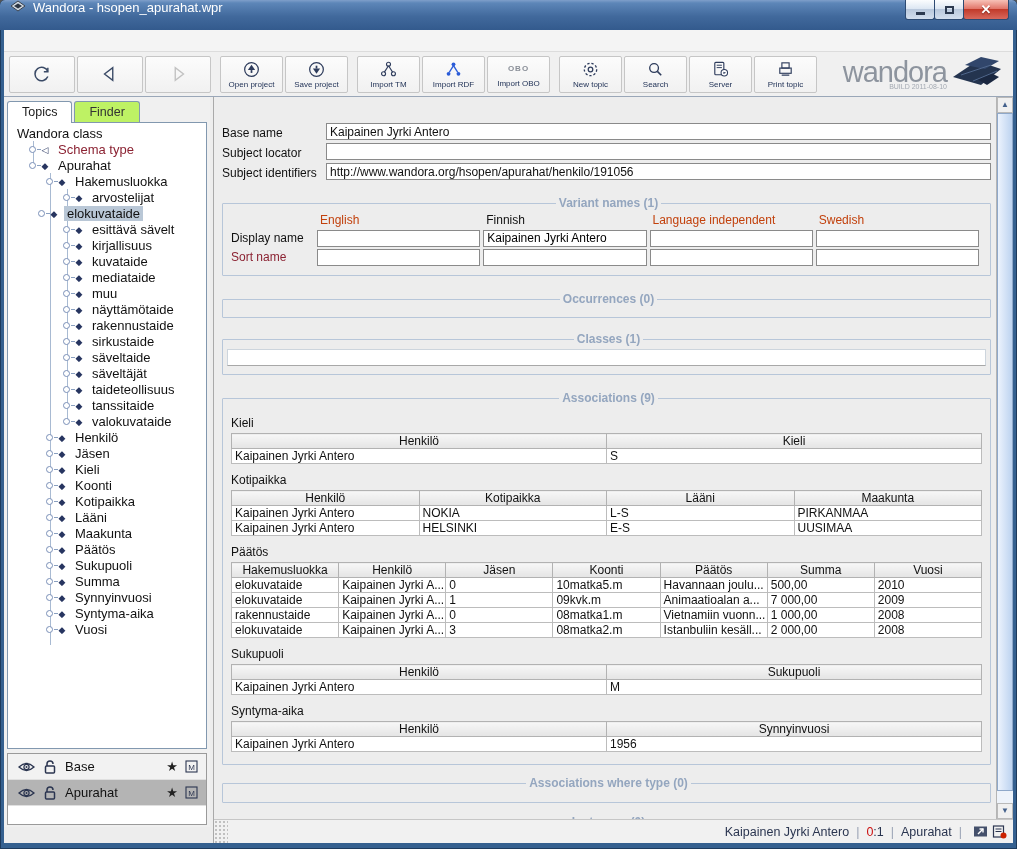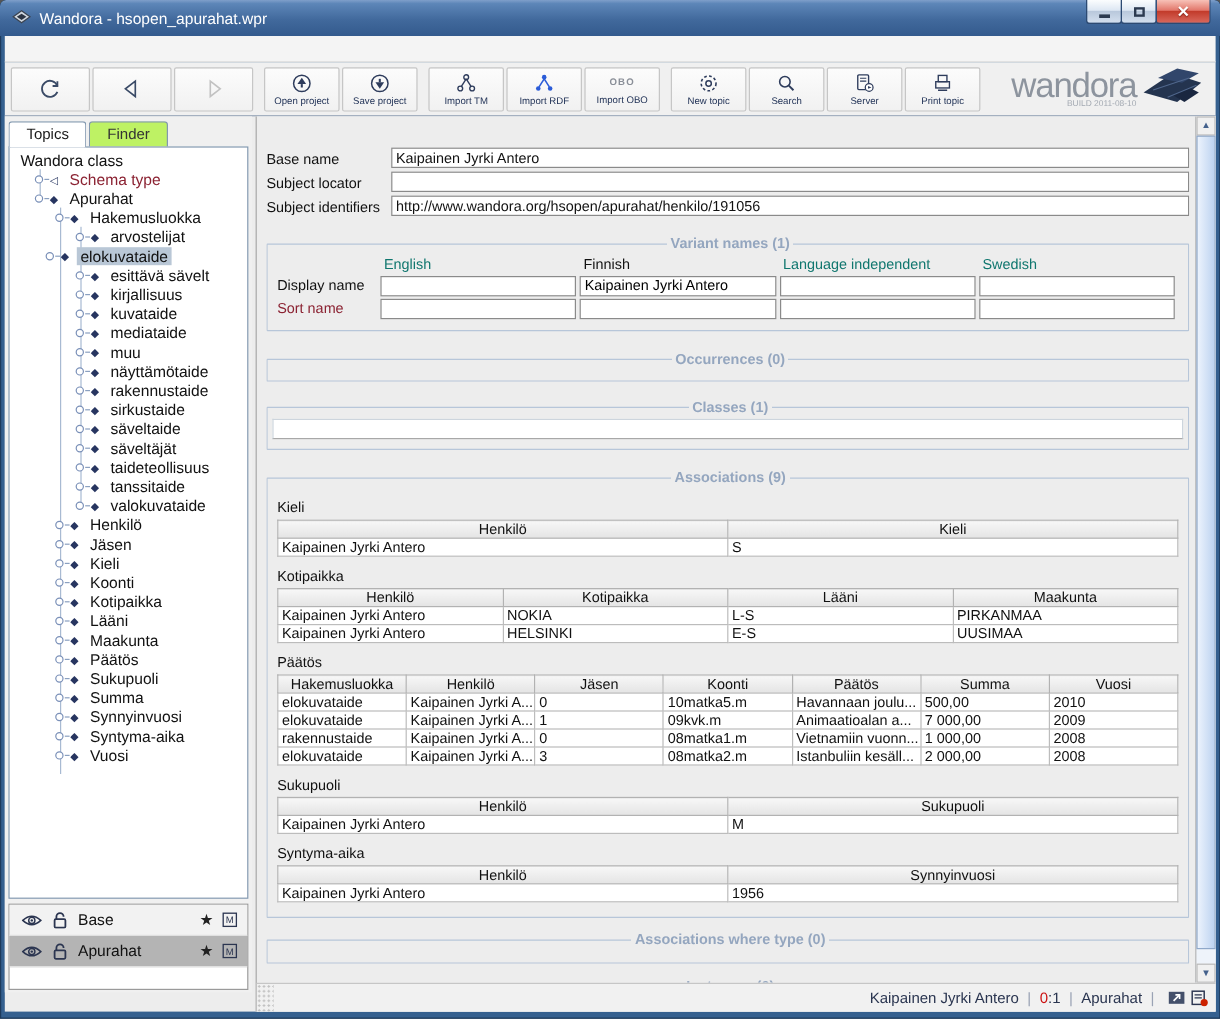--- a/index.html
+++ b/index.html
@@ -1,19 +1,19 @@
 <!DOCTYPE html>
 <html><head>
 <meta charset="utf-8">
 <style>
   html,body{margin:0;padding:0;background:#555;}
   *{box-sizing:border-box;}
   .window{position:relative;width:1017px;height:849px;background:#35608f;font-family:"Liberation Sans",sans-serif;overflow:hidden;border-radius:5px 5px 0 0;box-shadow:0 0 0 1px #1d3a5c inset;}
   
-  .titlebar{position:absolute;top:0;left:0;right:0;height:30px;background:linear-gradient(180deg,#7f9fca 0%,#5d86b8 10%,#41699c 55%,#335a8d 100%);display:flex;align-items:center;padding-left:10px;border-radius:5px 5px 0 0;}
+  .titlebar{position:absolute;top:0;left:0;right:0;height:30px;background:linear-gradient(180deg,#7f9fca 0%,#5d86b8 10%,#41699c 55%,#335a8d 100%);display:flex;padding-left:10px;border-radius:5px 5px 0 0;}
   .title-text{color:#fff;font-size:13px;margin-left:7px;text-shadow:0 1px 2px #1c3least,0 1px 2px #1c3a5e;}
   .win-controls{position:absolute;top:0;right:8px;display:flex;height:20px;}
   .wbtn{width:30px;height:20px;border:1px solid #2d4a72;border-top:none;border-radius:0 0 3px 3px;display:flex;align-items:center;justify-content:center;background:linear-gradient(180deg,#fbfdfe 0%,#dde7f3 45%,#b9c8dc 50%,#d3dfee 100%);margin-left:-1px;}
   .wbtn.close{width:46px;background:linear-gradient(180deg,#f7c1b7 0%,#e2776b 45%,#c23b2b 50%,#d8685c 100%);}
   .glyph-min{width:9px;height:3px;background:#2c3a50;margin-top:7px;}
   .glyph-max{width:9px;height:8px;border:2px solid #2c3a50;background:transparent;}
   .glyph-close{color:#fff;font-size:13px;font-weight:bold;line-height:1;text-shadow:0 1px 1px #7e1d12;}
   
   .menubar{position:absolute;top:30px;left:4px;right:4px;height:22px;background:#f4f4f4;border-bottom:1px solid #dcdcdc;display:flex;align-items:center;padding-left:8px;}
   .menu-item{font-size:12.5px;color:#1a1a1a;padding:2px 8px;cursor:default;}
@@ -60,21 +60,21 @@
   .tinput{flex:1;height:17px;border:1px solid #8a8a8a;background:#fff;font-family:"Liberation Sans",sans-serif;font-size:12px;padding:0 3px;color:#111;}
   fieldset{border:1px solid #b7c6d9;margin:0;padding:2px 8px 8px;border-radius:1px;}
   legend{font-size:12px;font-weight:bold;color:#94a6bf;padding:0 3px;margin-left:2px;text-align:center;}
   .fs-variants{margin-top:16px;}
   .vgrid{display:flex;flex-direction:column;}
   .vrow{display:flex;align-items:center;height:18px;margin-bottom:1px;}
   .vrow.vhead{height:15px;margin-bottom:2px;}
   .vlabel{width:86px;flex:none;font-size:12px;color:#111;}
   .vlabel.red{color:#8b2232;}
   .vcolh{flex:1;font-size:12px;color:#111;padding-left:3px;}
-  .vcolh.red{color:#0f766e;}
+  .vcolh.red{color:#c2410c;}
   .vinput{flex:1;height:17px;border:1px solid #8a8a8a;background:#fff;font-family:"Liberation Sans",sans-serif;font-size:12px;padding:0 3px;margin-right:3px;}
   .fs-occurrences{margin-top:16px;height:26px;padding-bottom:2px;}
   .fs-classes{margin-top:14px;}
   .class-item{height:17px;line-height:16px;background:#fff;border:1px solid #cdd5dd;border-bottom-color:#a8a8a8;font-size:12px;padding:0 4px;margin:1px -4px 0;}
   .fs-assoc{margin-top:16px;padding-bottom:12px;}
   .assoc-name{font-size:12px;color:#111;margin:9px 0 3px;}
   .assoc-table{width:100%;border-collapse:collapse;table-layout:fixed;background:#fff;}
   .assoc-table th{font-weight:normal;font-size:12px;color:#111;background:linear-gradient(180deg,#f7f7f7,#e4e4e4);border:1px solid #b2b2b2;height:15px;padding:0 3px;overflow:hidden;white-space:nowrap;}
   .assoc-table td{font-size:12px;color:#111;border:1px solid #bcbcbc;height:15px;padding:0 3px;overflow:hidden;white-space:nowrap;}
   .fs-awt{margin-top:11px;height:27px;}

